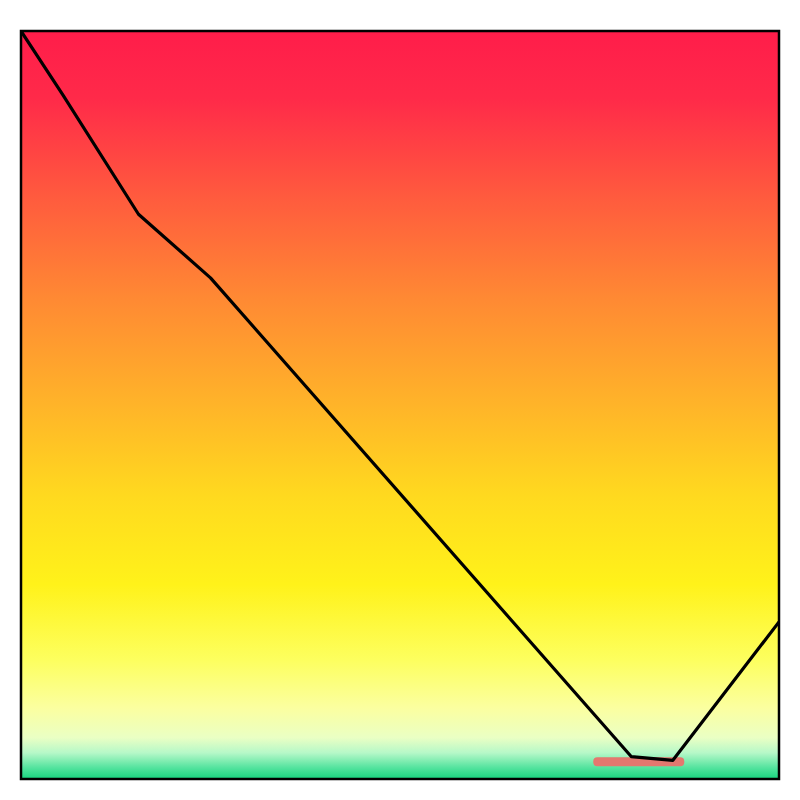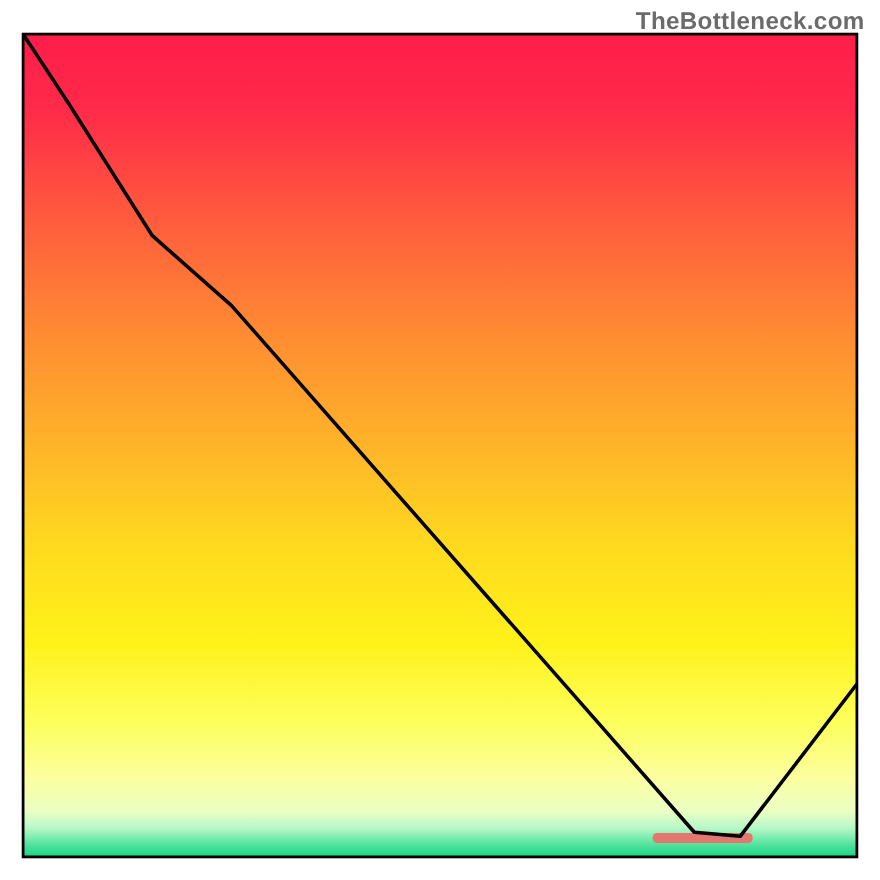--- a/index.html
+++ b/index.html
@@ -30,21 +30,20 @@
     position: absolute;
     left: 0;
     top: 0;
   }
 </style>
 </head>
 <body>
 
 <div class="stage">
 
-  <div class="watermark">TheBottleneck.com</div>
 
   <svg id="chart-svg" width="800" height="800" viewBox="0 0 800 800">
     <defs>
       <linearGradient id="bgGrad" x1="0" y1="0" x2="0" y2="1">
           <stop offset="0%" stop-color="#ff1d4a"></stop>
           <stop offset="9%" stop-color="#ff2a49"></stop>
           <stop offset="22%" stop-color="#ff5a3e"></stop>
           <stop offset="36%" stop-color="#ff8a33"></stop>
           <stop offset="50%" stop-color="#ffb429"></stop>
           <stop offset="62%" stop-color="#ffd91f"></stop>

